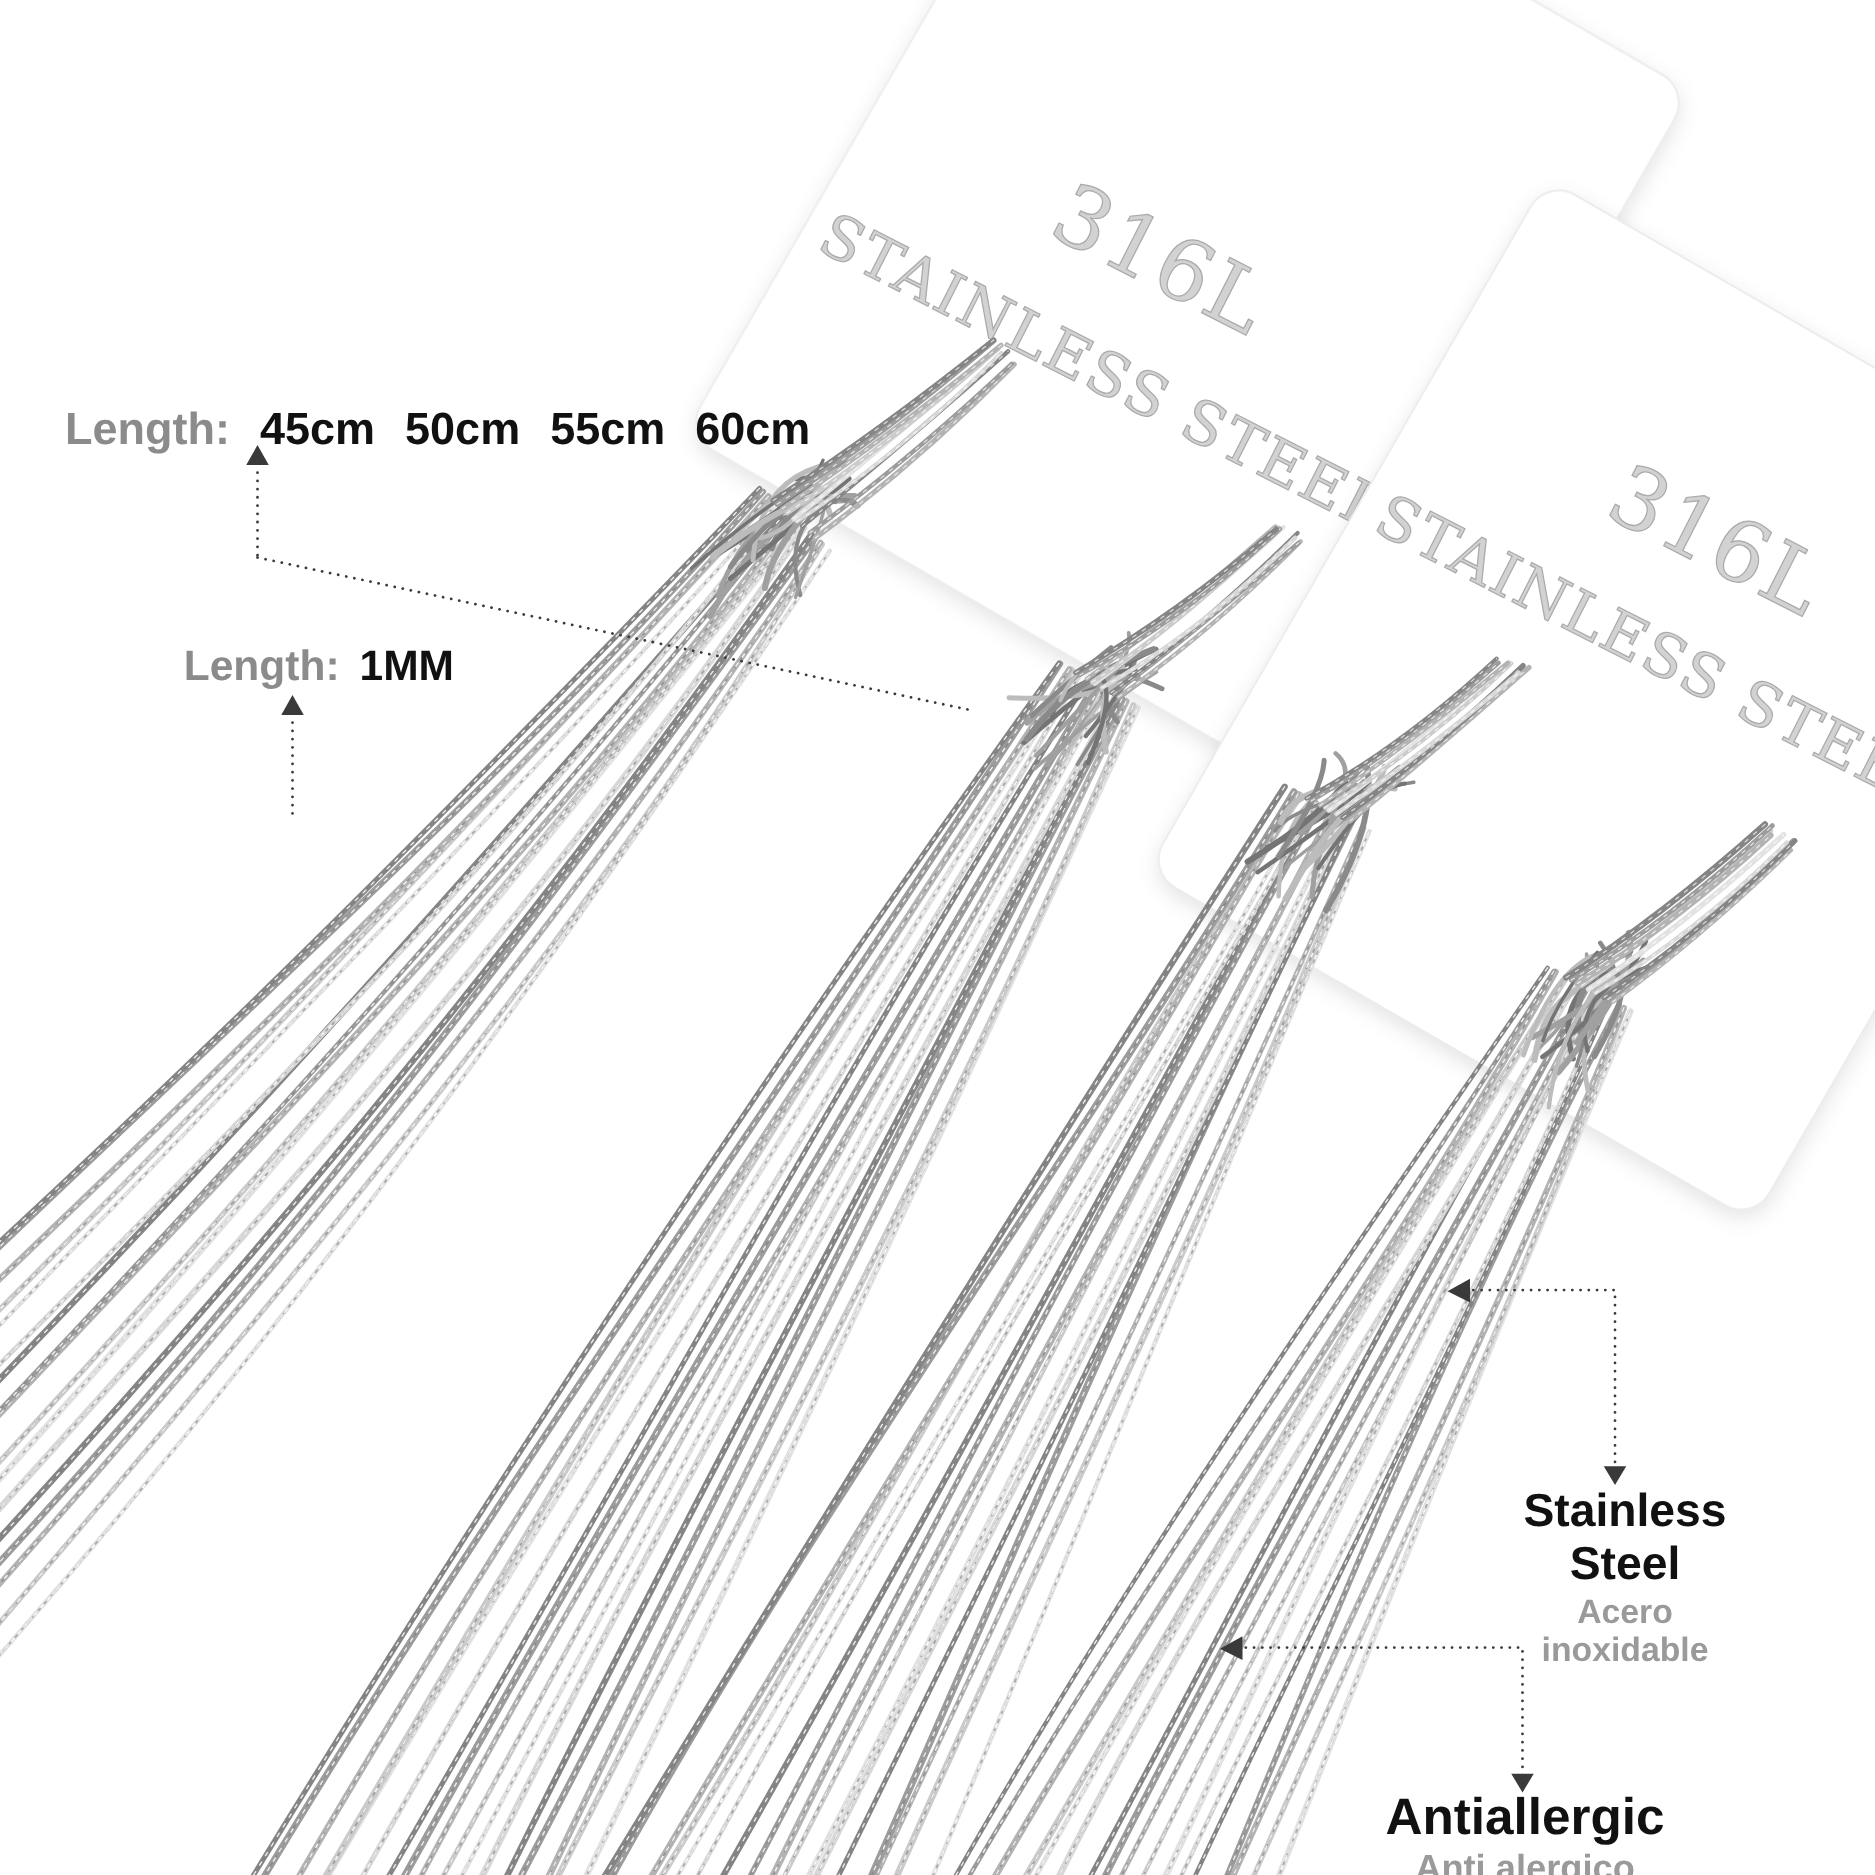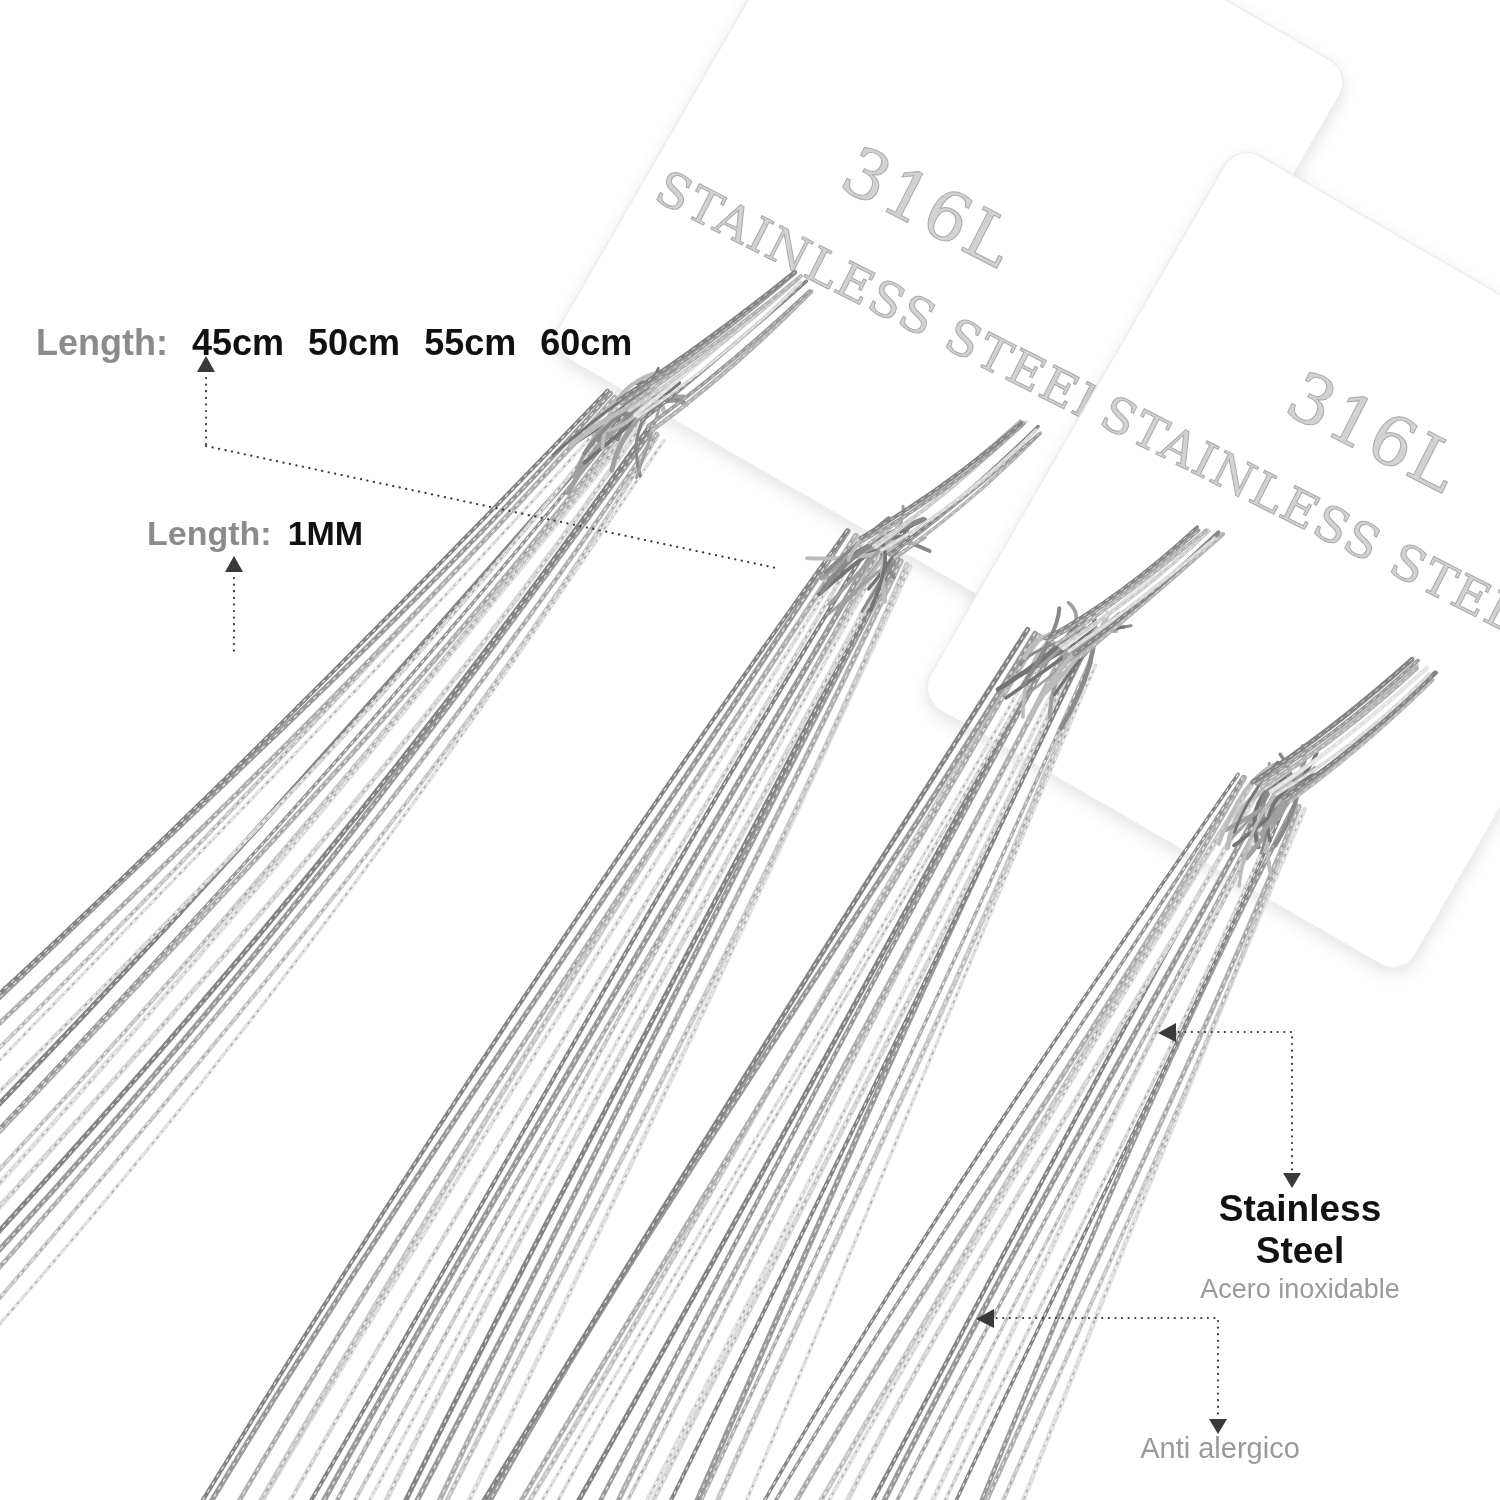--- a/index.html
+++ b/index.html
@@ -11,27 +11,27 @@
   .tagtext{font-family:"DejaVu Serif",serif;fill:var(--tag-text,#d2d2d2);
            stroke:#aaaaaa;stroke-width:1px;letter-spacing:2px}
   .t1{font-size:68px}
   .t2{font-size:48px}
   .dot{fill:none;stroke:var(--leader,#3a3a3a);stroke-width:2.2;
        stroke-dasharray:0.1 6.5;stroke-linecap:round}
   .arr{fill:var(--leader,#3a3a3a)}
   .label{position:absolute;font-weight:bold;white-space:nowrap}
   .prefix{color:var(--label-prefix,#8b8b8b)}
   .value{color:var(--label-value,#111111)}
-  .len{left:36px;top:322px;font-size:36px}
+  .len{left:52px;top:322px;font-size:36px}
   .len .value{margin-left:24px}
   .wid{left:147px;top:514px;font-size:34px}
   .wid .value{margin-left:16px}
   .callout{position:absolute;text-align:center;transform:translateX(-50%)}
   .callout .title{font-weight:bold;color:var(--label-value,#111111)}
-  .callout .sub{font-weight:normal;color:var(--subtitle,#9a9a9a)}
+  .callout .sub{font-weight:bold;color:var(--subtitle,#9a9a9a)}
   .st{left:1300px;top:1188px}
   .st .title{font-size:37px}
   .st .sub{font-size:27px;margin-top:2px}
   .an{left:1220px;top:1430px}
   .an .title{font-size:41px}
   .an .sub{font-size:29px;margin-top:2px}
 </style>
 </head>
 <body>
 
@@ -425,16 +425,17 @@
   <div class="label wid">
     <span class="prefix">Length:</span><span class="value">1MM</span>
   </div>
 
   <div class="callout st">
     <div class="title">Stainless Steel</div>
     <div class="sub">Acero inoxidable</div>
   </div>
 
   <div class="callout an">
+    <div class="title">Antiallergic</div>
     <div class="sub">Anti alergico</div>
   </div>
 
 </div>
 
 </body></html>

